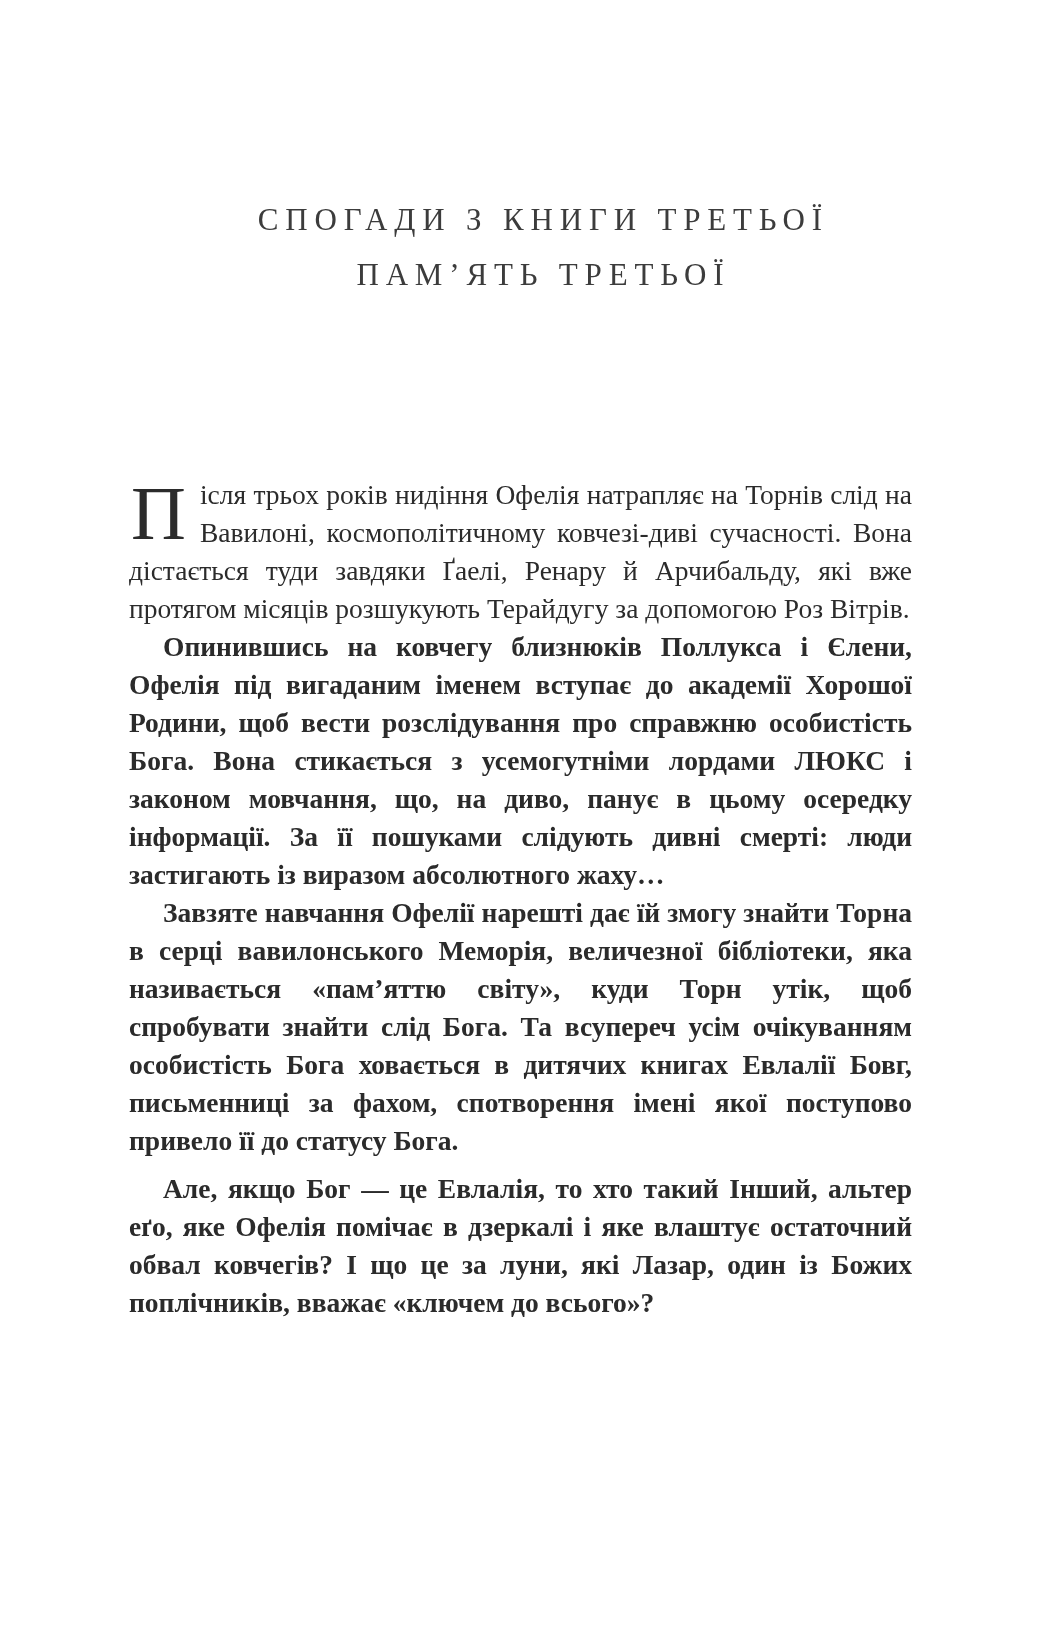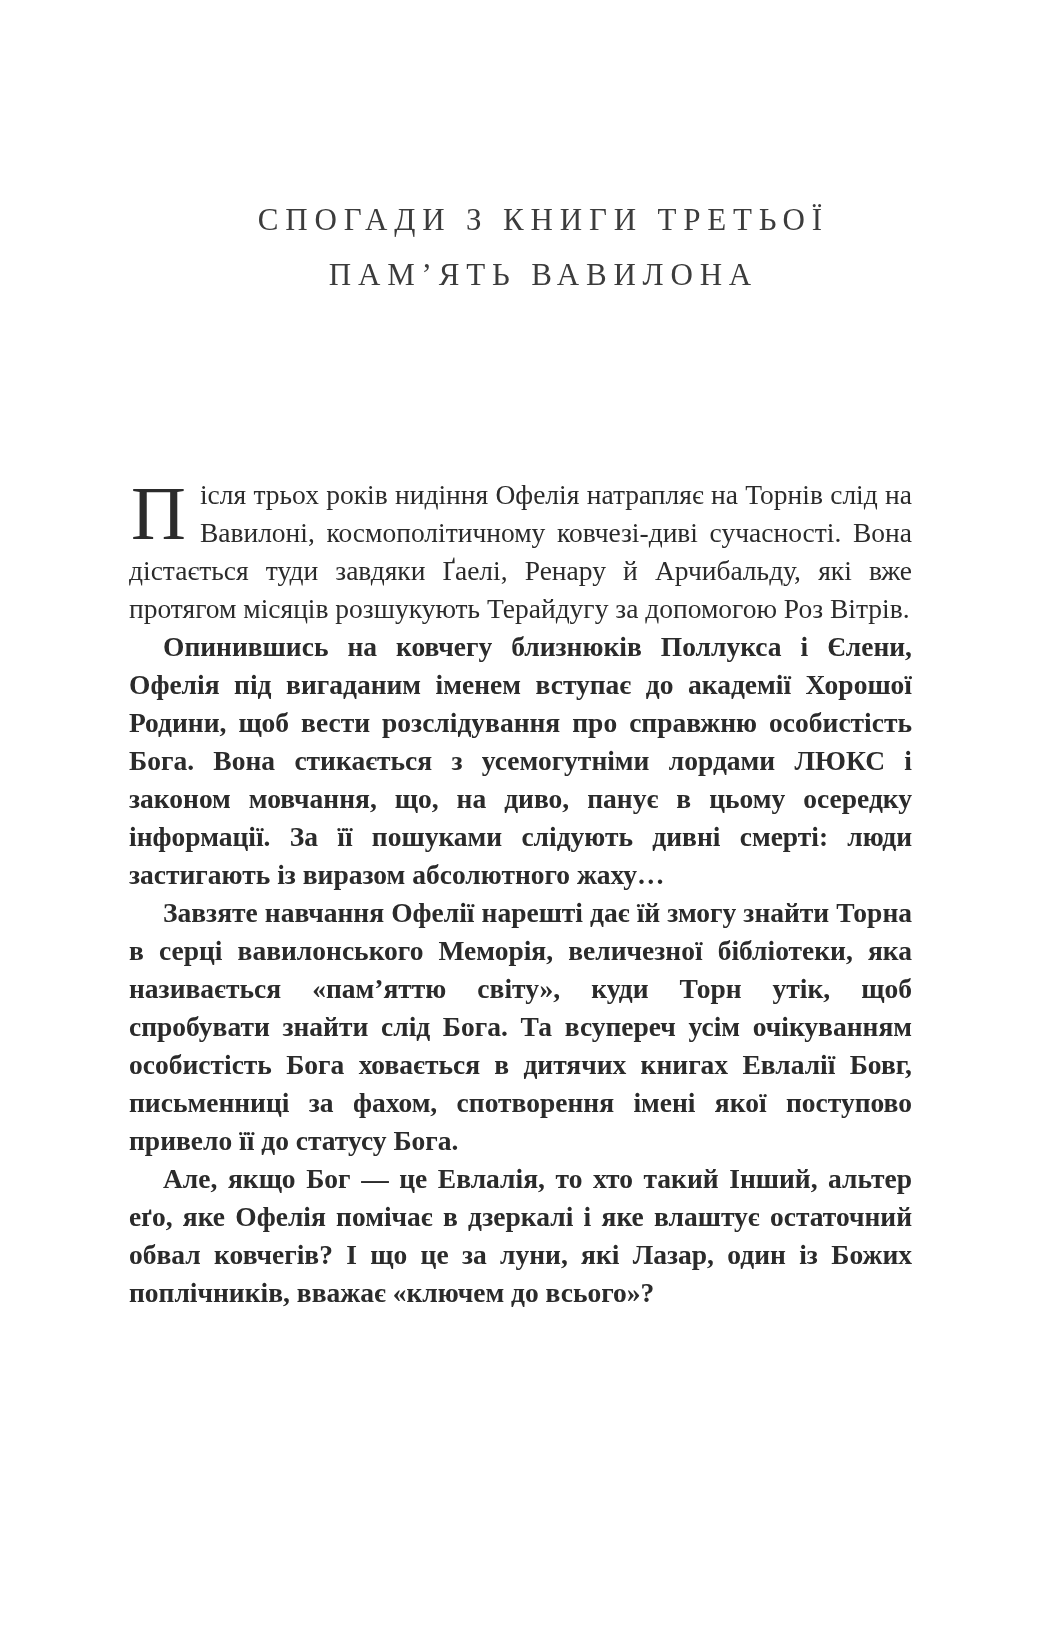--- a/index.html
+++ b/index.html
@@ -44,37 +44,38 @@
   }
   .para {
     margin: 0;
     padding: 0;
   }
   .para.indent {
     text-indent: 34px;
     font-weight: bold;
   }
   .para.last {
+    margin-top: 10px;
   }
   .dropcap {
     float: left;
     font-size: 76px;
     line-height: 62px;
     padding: 6px 14px 0 2px;
     color: #2b2b2b;
   }
 </style>
 </head>
 <body>
 
 <div class="page">
 
   <header class="title-block">
     <h1 class="title-line">СПОГАДИ З КНИГИ ТРЕТЬОЇ</h1>
-    <h1 class="title-line">ПАМ’ЯТЬ ВАВИЛОНА</h1>
+    <h1 class="title-line">ПАМ’ЯТЬ ТРЕТЬОЇ</h1>
   </header>
 
   <main class="text-block">
 
     <p class="para first"><span class="dropcap">П</span><span>ісля трьох років нидіння Офелія натрапляє на Торнів слід на Вавилоні, космополітичному ковчезі-диві сучасності. Вона дістається туди завдяки Ґаелі, Ренару й Арчибальду, які вже протягом місяців розшукують Терайдугу за допомогою Роз Вітрів.</span></p>
 
     <p class="para indent">Опинившись на ковчегу близнюків Поллукса і Єлени, Офелія під вигаданим іменем вступає до академії Хорошої Родини, щоб вести розслідування про справжню особистість Бога. Вона стикається з усемогутніми лордами ЛЮКС і законом мовчання, що, на диво, панує в цьому осередку інформації. За її пошуками слідують дивні смерті: люди застигають із виразом абсолютного жаху…</p>
 
     <p class="para indent">Завзяте навчання Офелії нарешті дає їй змогу знайти Торна в серці вавилонського Меморія, величезної бібліотеки, яка називається «пам’яттю світу», куди Торн утік, щоб спробувати знайти слід Бога. Та всупереч усім очікуванням особистість Бога ховається в дитячих книгах Евлалії Бовг, письменниці за фахом, спотворення імені якої поступово привело її до статусу Бога.</p>
 

